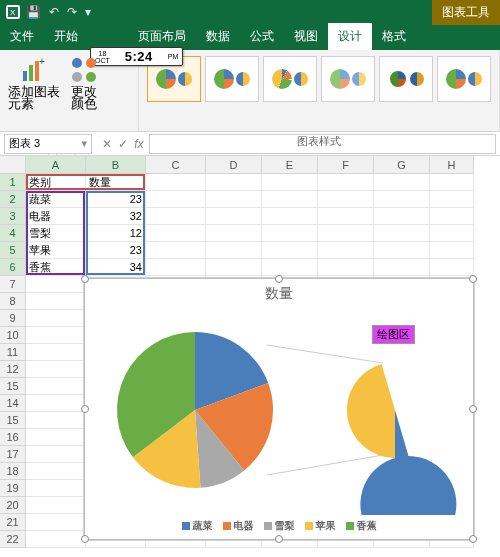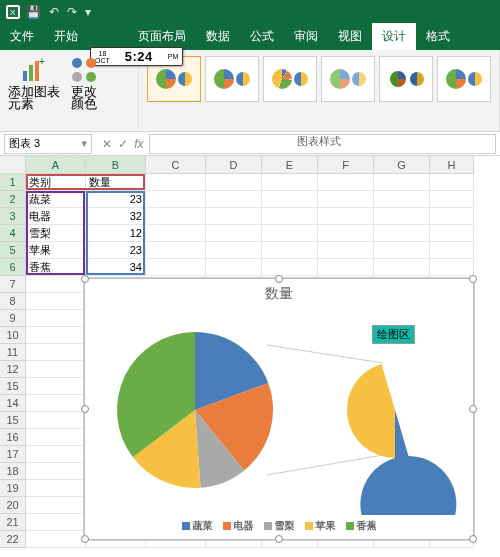--- a/index.html
+++ b/index.html
@@ -50,21 +50,21 @@
 .cell { height: 17px; border-right: 1px solid #e6e6e6; border-bottom: 1px solid #e6e6e6; font-size: 11px; padding: 1px 3px; display: flex; align-items: center; }
 .cell.num { justify-content: flex-end; }
 .colA { width: 60px; } .colB { width: 60px; } .colC { width: 60px; } .colD { width: 56px; } .colE { width: 56px; } .colF { width: 56px; } .colG { width: 56px; } .colH { width: 44px; }
 .sel-range { position: absolute; border: 2px solid #1e7145; pointer-events: none; }
 .hdr.hl, .rowhdr.hl { background: #d7e8d6; color: #1e7145; }
 
 .chart-obj { position: absolute; left: 84px; top: 122px; width: 390px; height: 262px; background: #fff; border: 1px solid #bdbdbd; box-shadow: 0 0 0 1px #d0d0d0; }
 .chart-obj .handle { position: absolute; width: 8px; height: 8px; background: #fff; border: 1px solid #888; border-radius: 50%; }
 .chart-title { text-align: center; font-size: 14px; color: #666; padding: 6px 0 2px; }
 .chart-body { position: relative; height: 210px; }
-.plot-tooltip { position: absolute; right: 58px; top: 20px; background: #14b8a6; border: 1px solid #999; font-size: 11px; padding: 1px 4px; }
+.plot-tooltip { position: absolute; right: 58px; top: 20px; background: #d946ef; border: 1px solid #999; font-size: 11px; padding: 1px 4px; }
 .legend { display: flex; justify-content: center; gap: 10px; font-size: 10px; color: #666; padding: 4px 0; }
 .legend span { display: inline-flex; align-items: center; gap: 3px; }
 .legend i { width: 8px; height: 8px; display: inline-block; }
 .guide-line { stroke: #ccc; stroke-width: 1; }
 </style>
 </head>
 <body>
 
 <div class="titlebar">
   <div class="tb-left">
@@ -75,30 +75,30 @@
         </svg>
     </span>
     <div class="tb-qat">
       <span>💾</span>
       <span>↶</span>
       <span>↷</span>
       <span>▾</span>
     </div>
   </div>
   <div class="tb-title"></div>
+  <div class="tb-context">图表工具</div>
 </div>
 
 <div class="tabs">
   <div class="tab">文件</div>
   <div class="tab">开始</div>
   <div class="tab" style="width:40px"></div>
   <div class="tab">页面布局</div>
   <div class="tab">数据</div>
   <div class="tab">公式</div>
-  <div class="tab">审阅</div>
   <div class="tab">视图</div>
   <div class="tab active">设计</div>
   <div class="tab">格式</div>
 </div>
 
 <div class="clock-badge">
   <div class="date">
       <div>18</div>
       <div>OCT</div>
     </div>

